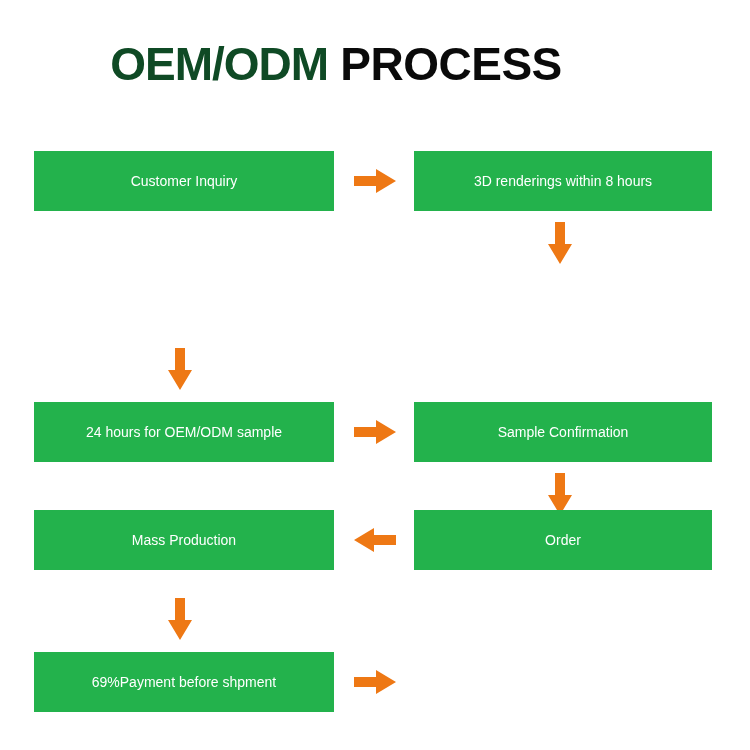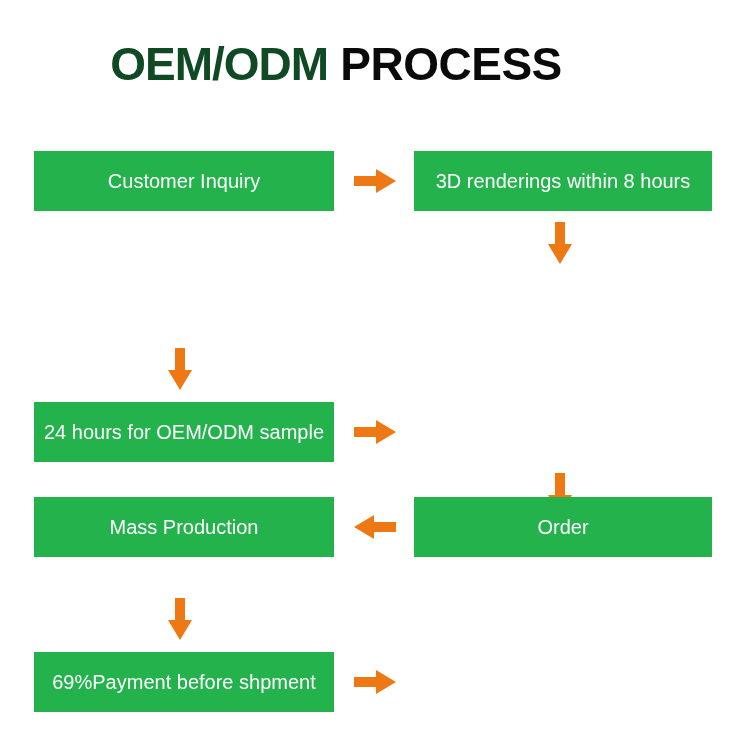--- a/index.html
+++ b/index.html
@@ -63,21 +63,21 @@
     position: absolute;
     top: 0;
     height: 60px;
     background: #23b24c;
     color: #ffffff;
     display: flex;
     align-items: center;
     justify-content: center;
     box-sizing: border-box;
     padding: 0 8px;
-    font-size: 20px;
+    font-size: 14px;
     font-weight: 400;
     text-align: center;
     line-height: 1.15;
     white-space: nowrap;
   }
   .box.left  { left: 34px;  width: 300px; }
   .box.right { left: 414px; width: 298px; }
   .box.serif {
     font-family: "Liberation Serif", serif;
     font-size: 25px;
@@ -135,29 +135,30 @@
       </svg>
     </div>
 
     <div class="row" style="top:402px;">
       <div class="box left">24 hours for OEM/ODM sample</div>
       <div class="h-arrow">
         <svg viewBox="0 0 42 28" xmlns="http://www.w3.org/2000/svg">
           <path d="M0 9 L22 9 L22 2 L42 14 L22 26 L22 19 L0 19 Z" fill="#ee7814"></path>
         </svg>
       </div>
+      <div class="box right">Sample Confirmation</div>
     </div>
 
     <div class="v-arrow col-right" style="top:473px;">
       <svg viewBox="0 0 28 42" xmlns="http://www.w3.org/2000/svg">
         <path d="M9 0 L19 0 L19 22 L26 22 L14 42 L2 22 L9 22 Z" fill="#ee7814"></path>
       </svg>
     </div>
 
-    <div class="row" style="top:497px;">
+    <div class="row" style="top:510px;">
       <div class="box left">Mass Production</div>
       <div class="h-arrow">
         <svg viewBox="0 0 42 28" xmlns="http://www.w3.org/2000/svg">
           <path d="M42 9 L20 9 L20 2 L0 14 L20 26 L20 19 L42 19 Z" fill="#ee7814"></path>
         </svg>
       </div>
       <div class="box right">Order</div>
     </div>
 
     <div class="v-arrow col-left" style="top:598px;">

